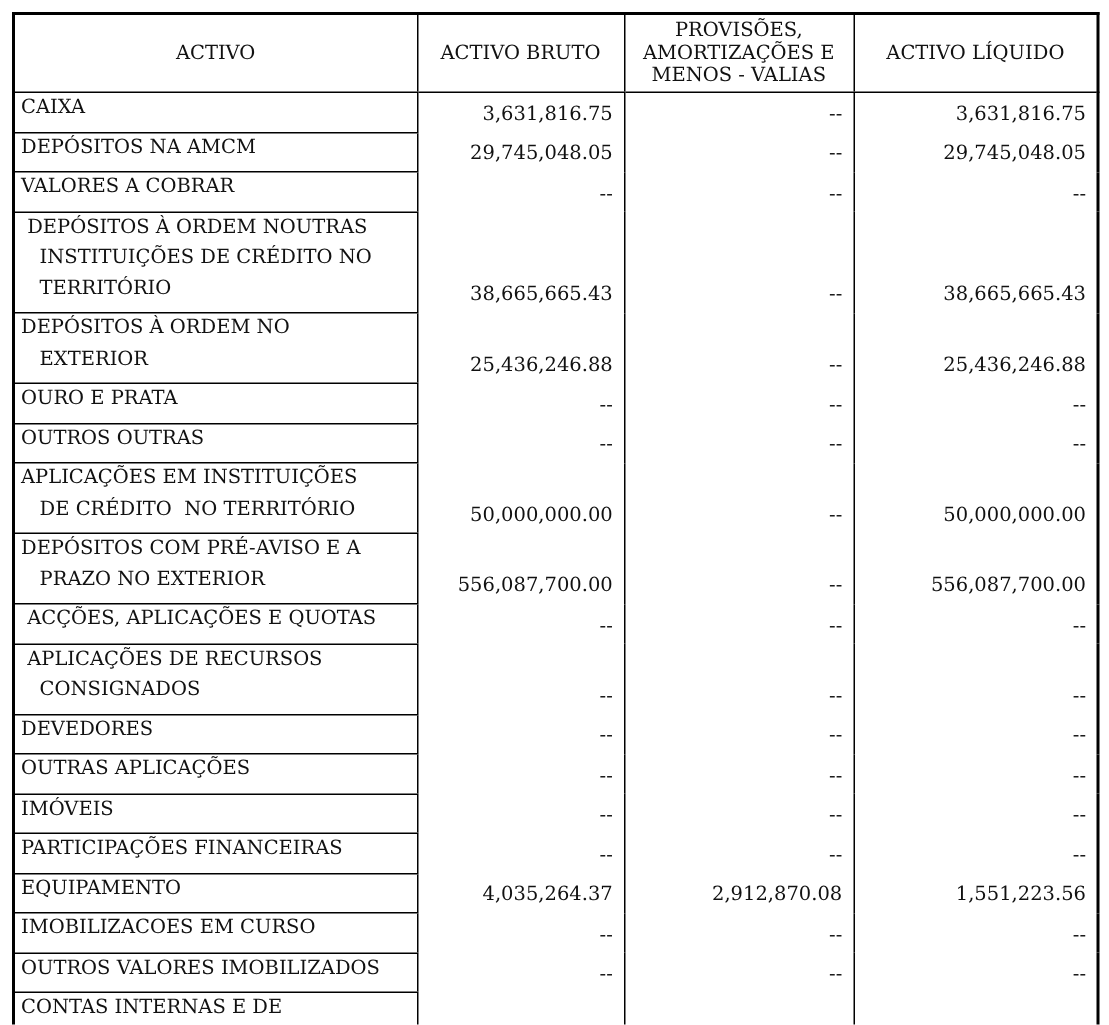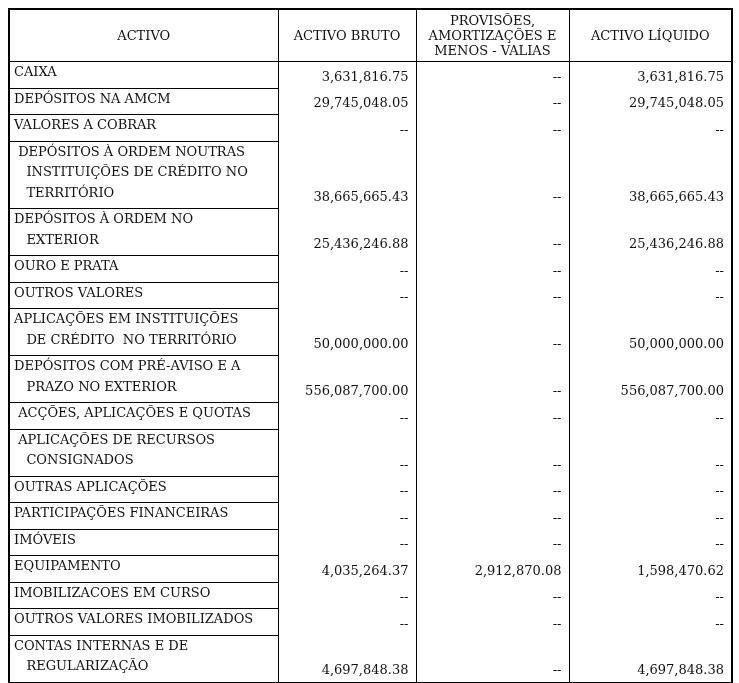--- a/index.html
+++ b/index.html
@@ -127,21 +127,21 @@
     <td class="num">--</td>
     <td class="num">25,436,246.88</td>
   </tr>
         <tr>
     <td class="label">OURO E PRATA</td>
     <td class="num">--</td>
     <td class="num">--</td>
     <td class="num">--</td>
   </tr>
         <tr>
-    <td class="label">OUTROS VALORES</td>
+    <td class="label">OUTROS OUTRAS</td>
     <td class="num">--</td>
     <td class="num">--</td>
     <td class="num">--</td>
   </tr>
         <tr>
     <td class="label">APLICAÇÕES EM INSTITUIÇÕES
    DE CRÉDITO  NO TERRITÓRIO</td>
     <td class="num">50,000,000.00</td>
     <td class="num">--</td>
     <td class="num">50,000,000.00</td>
@@ -160,42 +160,48 @@
     <td class="num">--</td>
   </tr>
         <tr>
     <td class="label"> APLICAÇÕES DE RECURSOS
    CONSIGNADOS</td>
     <td class="num">--</td>
     <td class="num">--</td>
     <td class="num">--</td>
   </tr>
         <tr>
+    <td class="label">DEVEDORES</td>
+    <td class="num">--</td>
+    <td class="num">--</td>
+    <td class="num">--</td>
+  </tr>
+        <tr>
     <td class="label">OUTRAS APLICAÇÕES</td>
     <td class="num">--</td>
     <td class="num">--</td>
     <td class="num">--</td>
   </tr>
         <tr>
+    <td class="label">IMÓVEIS</td>
+    <td class="num">--</td>
+    <td class="num">--</td>
+    <td class="num">--</td>
+  </tr>
+        <tr>
     <td class="label">PARTICIPAÇÕES FINANCEIRAS</td>
-    <td class="num">--</td>
-    <td class="num">--</td>
-    <td class="num">--</td>
-  </tr>
-        <tr>
-    <td class="label">IMÓVEIS</td>
     <td class="num">--</td>
     <td class="num">--</td>
     <td class="num">--</td>
   </tr>
         <tr>
     <td class="label">EQUIPAMENTO</td>
     <td class="num">4,035,264.37</td>
     <td class="num">2,912,870.08</td>
-    <td class="num">1,598,470.62</td>
+    <td class="num">1,551,223.56</td>
   </tr>
         <tr>
     <td class="label">IMOBILIZACOES EM CURSO</td>
     <td class="num">--</td>
     <td class="num">--</td>
     <td class="num">--</td>
   </tr>
         <tr>
     <td class="label">OUTROS VALORES IMOBILIZADOS</td>
     <td class="num">--</td>

